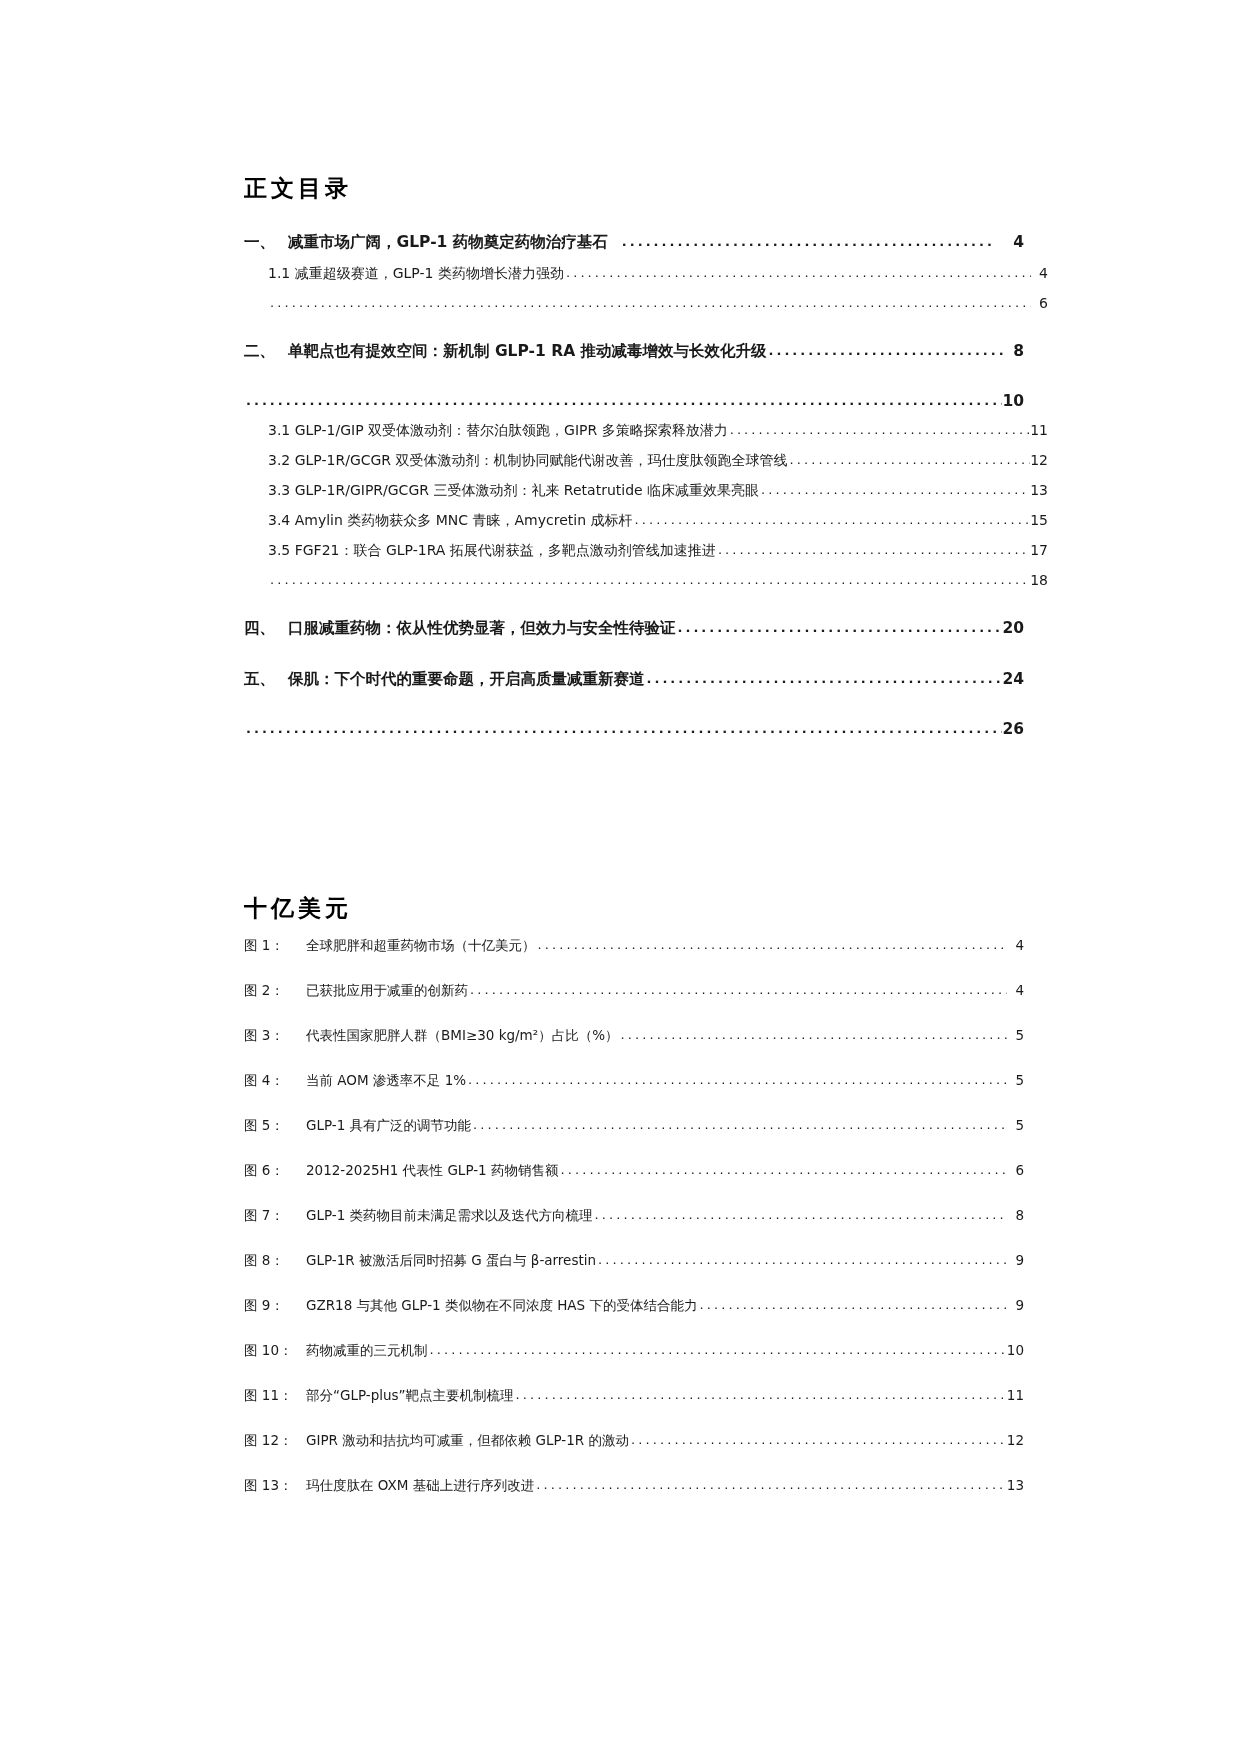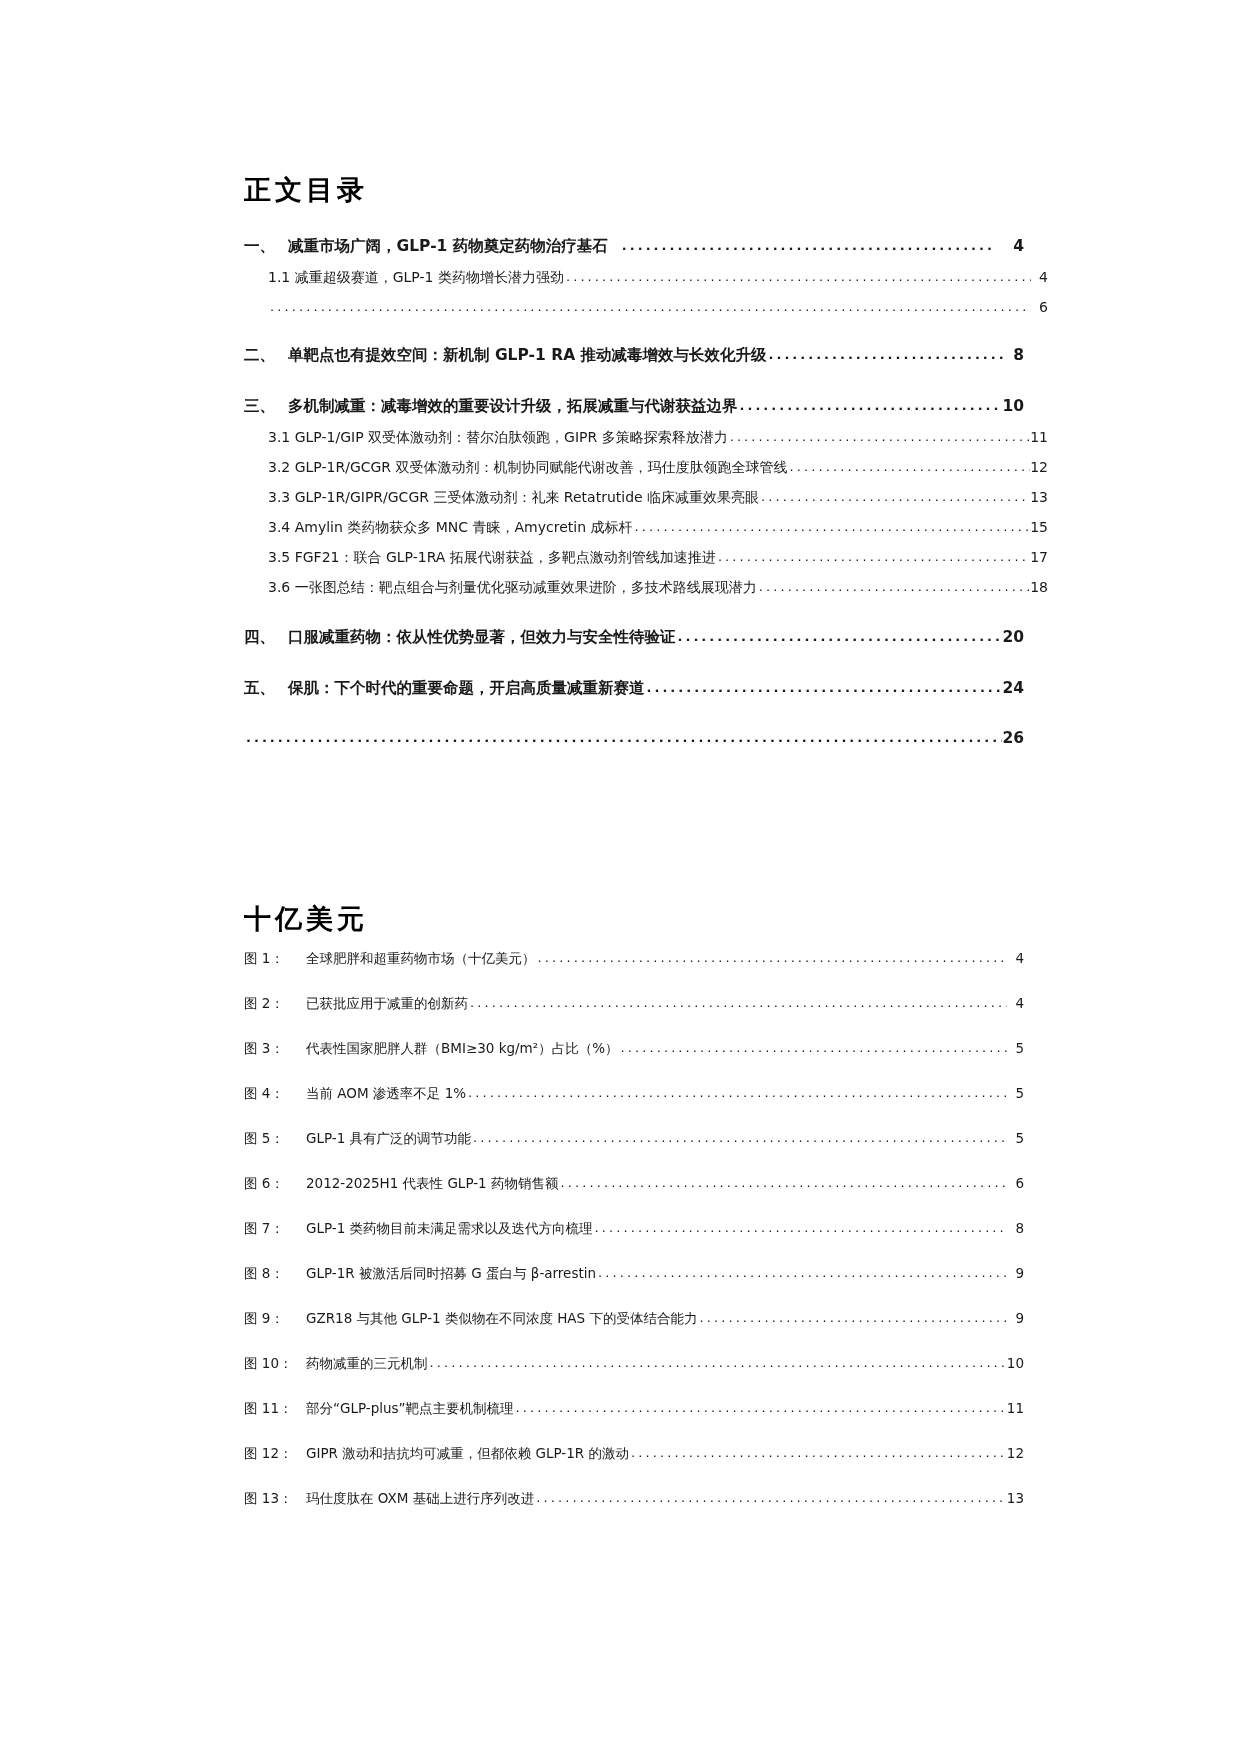--- a/index.html
+++ b/index.html
@@ -24,21 +24,21 @@
     position: absolute;
     left: 244px;
     top: 0;
     width: 780px;
   }
 
   
   .doc-heading {
     font-family: "DejaVu Serif", "Liberation Serif", serif;
     font-weight: bold;
-    font-size: 27px;
+    font-size: 23px;
     letter-spacing: 4px;
     color: #000000;
     line-height: 1;
   }
   #toc-heading-block { padding-top: 176px; }
   #fig-heading-block { padding-top: 158px; }
 
   
   .toc-list { margin: 0; padding: 0; list-style: none; }
 
@@ -138,21 +138,20 @@
         <li class="toc-row lv2">
           <span class="leader">........................................................................................................................................................................................................</span>
           <span class="pg">6</span>
         </li>
         <li class="toc-row lv1">
           <span class="txt"><span class="num">二、</span><span>单靶点也有提效空间：新机制 GLP-1 RA 推动减毒增效与长效化升级</span></span>
           <span class="leader">........................................................................................................................................................................................................</span>
           <span class="pg">8</span>
         </li>
         <li class="toc-row lv1">
-          <span class="txt"><span class="num">三、</span><span>多机制减重：减毒增效的重要设计升级，拓展减重与代谢获益边界</span></span>
           <span class="leader">........................................................................................................................................................................................................</span>
           <span class="pg">10</span>
         </li>
         <li class="toc-row lv2">
           <span class="txt">3.1 GLP-1/GIP 双受体激动剂：替尔泊肽领跑，GIPR 多策略探索释放潜力</span>
           <span class="leader">........................................................................................................................................................................................................</span>
           <span class="pg">11</span>
         </li>
         <li class="toc-row lv2">
           <span class="txt">3.2 GLP-1R/GCGR 双受体激动剂：机制协同赋能代谢改善，玛仕度肽领跑全球管线</span>
@@ -168,21 +167,20 @@
           <span class="txt">3.4 Amylin 类药物获众多 MNC 青睐，Amycretin 成标杆</span>
           <span class="leader">........................................................................................................................................................................................................</span>
           <span class="pg">15</span>
         </li>
         <li class="toc-row lv2">
           <span class="txt">3.5 FGF21：联合 GLP-1RA 拓展代谢获益，多靶点激动剂管线加速推进</span>
           <span class="leader">........................................................................................................................................................................................................</span>
           <span class="pg">17</span>
         </li>
         <li class="toc-row lv2">
-          <span class="txt">3.6 一张图总结：靶点组合与剂量优化驱动减重效果进阶，多技术路线展现潜力</span>
           <span class="leader">........................................................................................................................................................................................................</span>
           <span class="pg">18</span>
         </li>
         <li class="toc-row lv1">
           <span class="txt"><span class="num">四、</span><span>口服减重药物：依从性优势显著，但效力与安全性待验证</span></span>
           <span class="leader">........................................................................................................................................................................................................</span>
           <span class="pg">20</span>
         </li>
         <li class="toc-row lv1">
           <span class="txt"><span class="num">五、</span><span>保肌：下个时代的重要命题，开启高质量减重新赛道</span></span>

